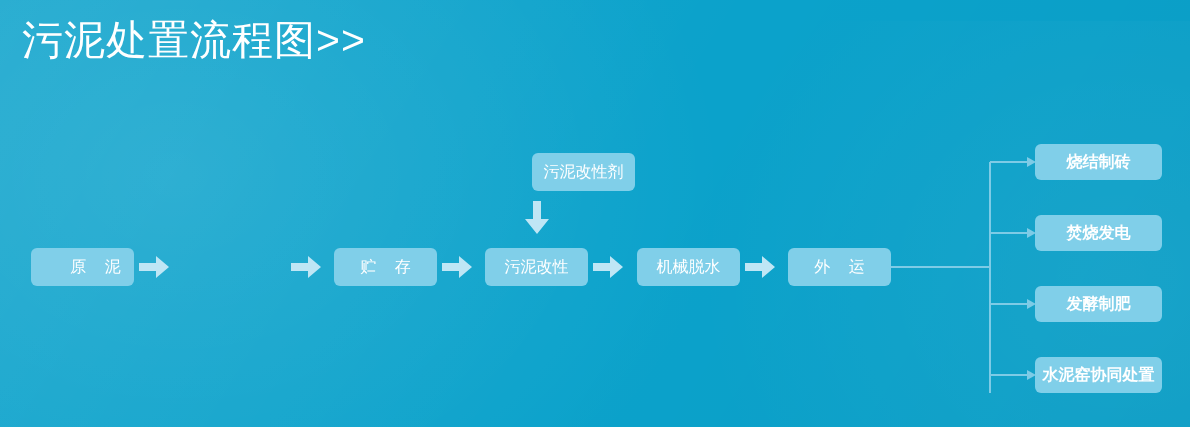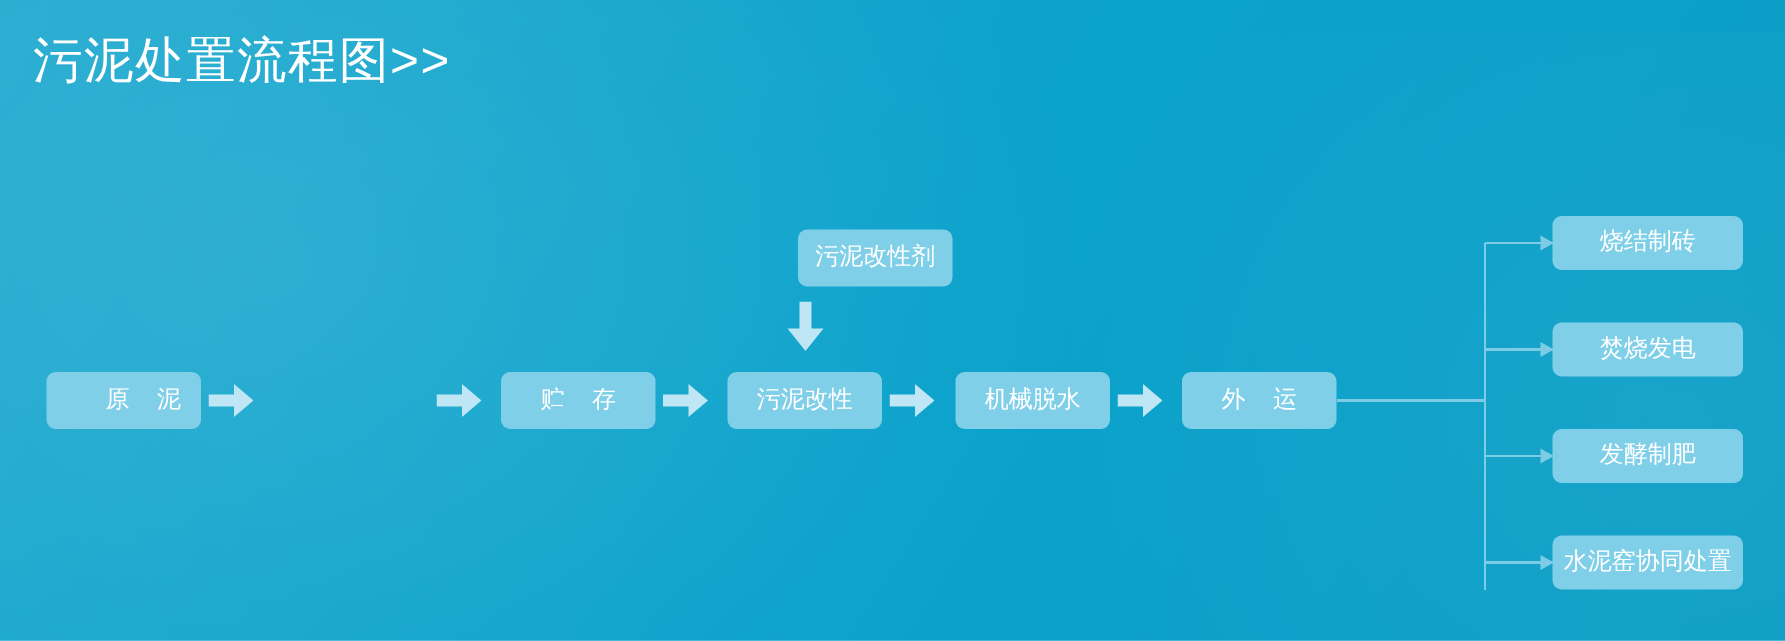--- a/index.html
+++ b/index.html
@@ -36,21 +36,21 @@
     width: 60%;
     height: 150%;
     background: radial-gradient(ellipse at 60% 40%, rgba(255,255,255,0.055) 0%, rgba(255,255,255,0) 70%);
     pointer-events: none;
   }
 
   .title {
     position: absolute;
     left: 22px;
     top: 18px;
-    font-size: 33px;
+    font-size: 41px;
     line-height: 44px;
     color: #ffffff;
     letter-spacing: 1px;
     white-space: nowrap;
     z-index: 5;
   }
 
   .node {
     position: absolute;
     box-sizing: border-box;
@@ -74,21 +74,21 @@
   .n-zhucun    { left: 334px; }
   .n-gaixing   { left: 485px; }
   .n-tuoshui   { left: 637px; }
   .n-waiyun    { left: 788px; }
 
   .n-agent {
     left: 485px; top: 153px; width: 103px; height: 38px; margin-left: 47px;
   }
 
   
-  .n-right { left: 1035px; width: 127px; height: 36px; }
+  .n-right { left: 1035px; width: 127px; height: 36px; font-weight: bold; }
   .r1 { top: 144px; }
   .r2 { top: 215px; }
   .r3 { top: 286px; }
   .r4 { top: 357px; }
 
   
   .barrow {
     position: absolute;
     width: 30px;
     height: 24px;

